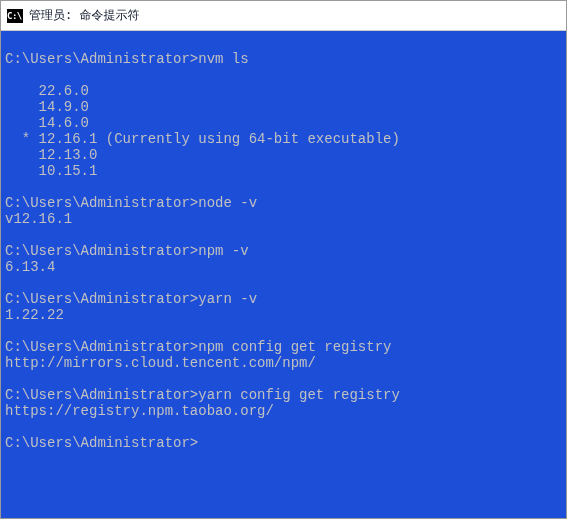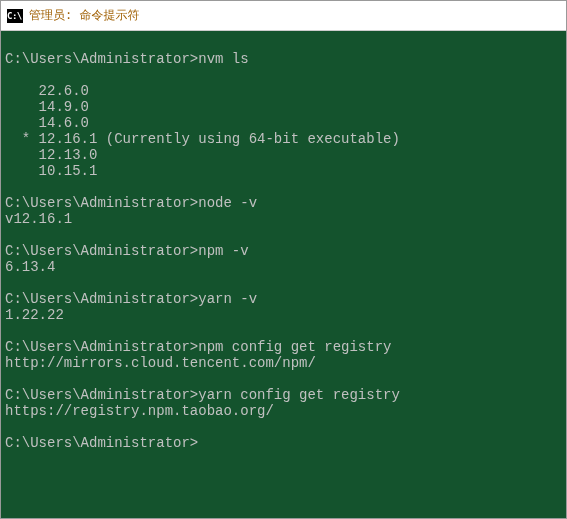--- a/index.html
+++ b/index.html
@@ -1,21 +1,21 @@
 <!DOCTYPE html>
 <html><head>
 <meta charset="utf-8">
 <style>
   * { margin: 0; padding: 0; box-sizing: border-box; }
   html, body { width: 567px; height: 519px; overflow: hidden; font-family: "SimSun", "NSimSun", monospace; }
   .window { width: 567px; height: 519px; border: 1px solid #999; background: #000; display: flex; flex-direction: column; }
   .titlebar { height: 30px; background: #fff; border-bottom: 1px solid #ccc; display: flex; align-items: center; padding: 0 6px; gap: 6px; }
   .title-icon { width: 16px; height: 14px; background: #000; color: #fff; font-size: 9px; line-height: 14px; text-align: center; font-family: monospace; font-weight: bold; letter-spacing: -0.5px; }
-  .title-text { font-size: 12px; color: #a16207; }
-  .terminal { flex: 1; background: #14532d; color: #c0c0c0; padding: 4px 0 4px 4px; font-family: "NSimSun", "SimSun", "Courier New", monospace; font-size: 14px; line-height: 16px; white-space: pre; overflow: hidden; }
+  .title-text { font-size: 12px; color: #0f172a; }
+  .terminal { flex: 1; background: #1d4ed8; color: #c0c0c0; padding: 4px 0 4px 4px; font-family: "NSimSun", "SimSun", "Courier New", monospace; font-size: 14px; line-height: 16px; white-space: pre; overflow: hidden; }
   .line { white-space: pre; }
 </style>
 </head>
 <body>
 
 <div class="window">
   <div class="titlebar">
     <div class="title-icon">C:\.</div>
     <div class="title-text">管理员: 命令提示符</div>
   </div>

